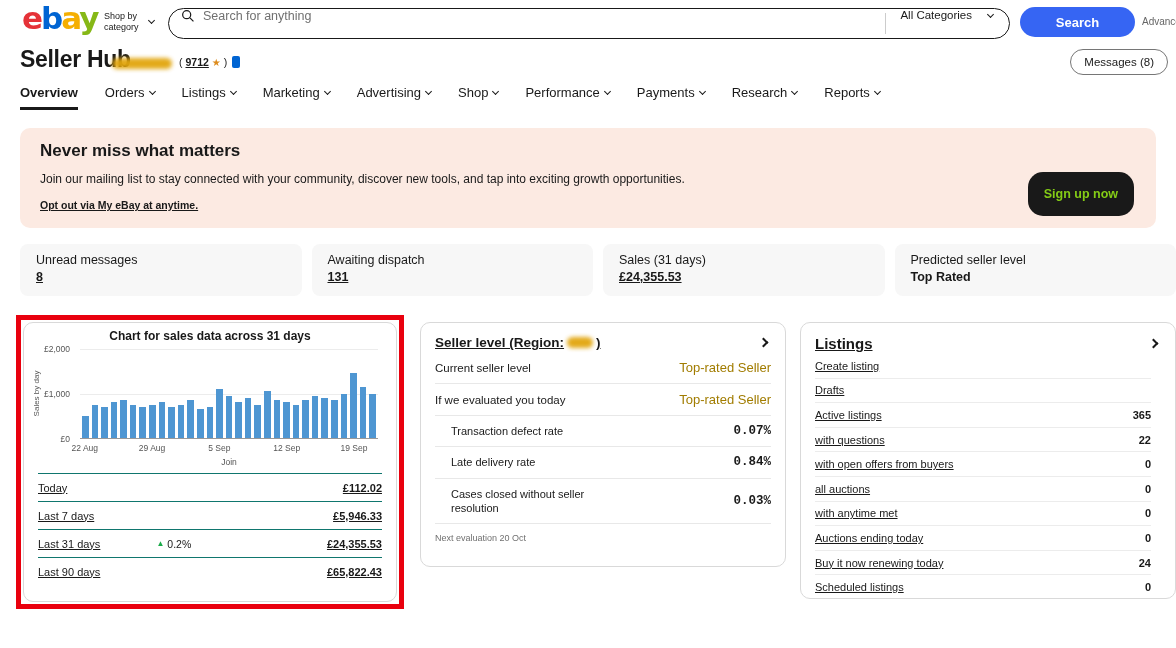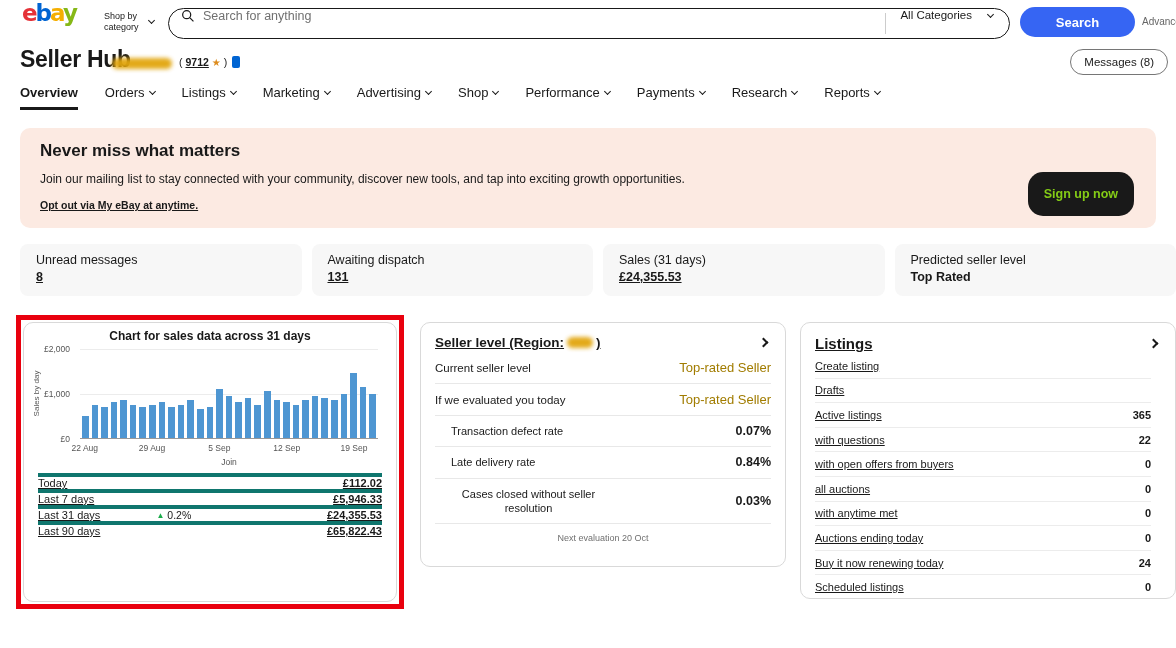--- a/index.html
+++ b/index.html
@@ -2,21 +2,21 @@
 <html><head>
 <meta charset="utf-8">
 <style>
   html,body{margin:0;padding:0;background:#fff;}
   .screen{position:relative;width:1176px;height:648px;background:#fff;overflow:hidden;
           font-family:"Liberation Sans",sans-serif;color:#191919;}
   .screen *{box-sizing:border-box;}
   .u{text-decoration:underline;}
 
   
-  .logo{position:absolute;left:22px;top:0px;font-size:23px;font-weight:700;letter-spacing:-2px;
+  .logo{position:absolute;left:22px;top:0px;font-size:31px;font-weight:700;letter-spacing:-2px;
         font-family:"DejaVu Sans","Liberation Sans",sans-serif;cursor:pointer;}
   .shopby{position:absolute;left:104px;top:11px;display:flex;align-items:center;gap:10px;cursor:pointer;}
   .shopby-lines{font-size:9px;line-height:1.2;color:#191919;}
   .chev{display:inline-block;width:5px;height:5px;border-right:1.5px solid #191919;
         border-bottom:1.5px solid #191919;transform:rotate(45deg);margin-bottom:2px;}
   .searchbar{position:absolute;left:168px;top:8px;width:842px;height:31px;border:1.5px solid #191919;
              border-radius:16px;display:flex;align-items:flex-start;background:#fff;}
   .search-icon{margin-left:12px;flex:0 0 auto;}
   .search-input{flex:1;border:none;outline:none;background:transparent;font-size:12.5px;
                 padding:0 8px;color:#191919;font-family:inherit;}
@@ -59,21 +59,21 @@
 
   
   .stats{position:absolute;left:20px;top:244px;width:1156px;display:flex;gap:10px;}
   .stat-card{flex:1;height:52px;background:#f7f7f7;border-radius:8px;padding:9px 16px;}
   .stat-label{font-size:12.5px;}
   .stat-value{font-size:12.5px;font-weight:bold;margin-top:3px;display:inline-block;cursor:pointer;}
 
   
   .panel{position:absolute;top:322px;background:#fff;border:1px solid #d9d9d9;border-radius:10px;}
   #sales-panel{left:23px;width:374px;height:280px;}
-  #seller-panel{left:420px;width:366px;height:245px;text-align:center;}
+  #seller-panel{left:420px;width:366px;height:245px;}
   #listings-panel{left:800px;width:376px;height:277px;overflow:hidden;}
   .panel-head{display:flex;align-items:center;justify-content:space-between;padding:12px 14px 0 14px;}
   .panel-title{font-size:15px;font-weight:800;text-decoration:underline;cursor:pointer;}
   .sl-title{font-size:13.5px;display:flex;align-items:center;gap:2px;}
   .redact-region{display:inline-block;width:26px;height:11px;filter:blur(2px);margin:0 1px;}
   .chev-right{display:inline-block;width:7px;height:7px;border-top:2px solid #191919;
               border-right:2px solid #191919;transform:rotate(45deg);cursor:pointer;margin-right:4px;}
 
   
   .chart-title{margin-top:6px;text-align:center;font-size:12px;font-weight:bold;}
@@ -84,38 +84,38 @@
   .bars{position:absolute;left:2px;right:2px;top:0;bottom:0;display:flex;align-items:flex-end;gap:3px;}
   .bar{flex:1;background:var(--bar,#4e96d2);}
   .yaxis{position:absolute;left:0;top:6px;width:52px;height:90px;}
   .ytick{position:absolute;right:6px;transform:translateY(-50%);font-size:8.5px;color:#555;}
   .ylabel{position:absolute;left:-23px;top:46px;width:70px;text-align:center;font-size:8px;color:#555;
           transform:rotate(-90deg);}
   .xaxis{position:absolute;left:56px;right:18px;top:100px;height:11px;}
   .xtick{position:absolute;transform:translateX(-50%);font-size:8.5px;color:#555;white-space:nowrap;}
   .xlabel{position:absolute;left:56px;right:18px;top:114px;text-align:center;font-size:8.5px;color:#555;}
   .sales-rows{margin:2px 14px 0 14px;}
-  .srow{display:flex;align-items:center;height:16px;border-top:4px solid #0f766e;font-size:11px;}
+  .srow{display:flex;align-items:center;height:28px;border-top:1px solid #0f766e;font-size:11px;}
   .srow-label{cursor:pointer;}
   .delta{display:flex;align-items:center;gap:3px;margin-left:56px;}
   .tri{color:var(--up,#1aab49);font-size:8px;}
   .dval{font-size:10.5px;}
   .srow-value{margin-left:auto;font-weight:bold;cursor:pointer;}
   .highlight{position:absolute;left:16px;top:315px;width:388px;height:294px;
              border:5px solid var(--hl,#e9000e);pointer-events:none;z-index:5;}
 
   
   .sl-rows{padding:2px 14px 0 14px;}
   .sl-row{display:flex;align-items:center;justify-content:space-between;border-bottom:1px solid #e8e8e8;
           padding:8px 0;}
   .sl-row.metric{padding-left:16px;}
   .sl-label{font-size:11.5px;}
   .sl-row.metric .sl-label{font-size:11px;max-width:155px;line-height:1.3;}
   .sl-value.gold{color:var(--gold,#a17c00);font-size:13px;}
-  .sl-value.metric{font-weight:bold;font-size:12.5px;color:#191919;}
+  .sl-value.metric{font-weight:bold;font-size:12.5px;color:#191919;font-family:Liberation Mono, monospace;}
   .sl-note{padding:9px 14px;font-size:9px;color:#707070;}
 
   
   .li-rows{padding:2px 24px 0 14px;}
   .li-row{display:flex;align-items:center;justify-content:space-between;height:24.6px;
           border-bottom:1px solid #ececec;font-size:11px;}
   .li-label{cursor:pointer;}
   .li-value{font-weight:bold;}
 </style>
 </head>

